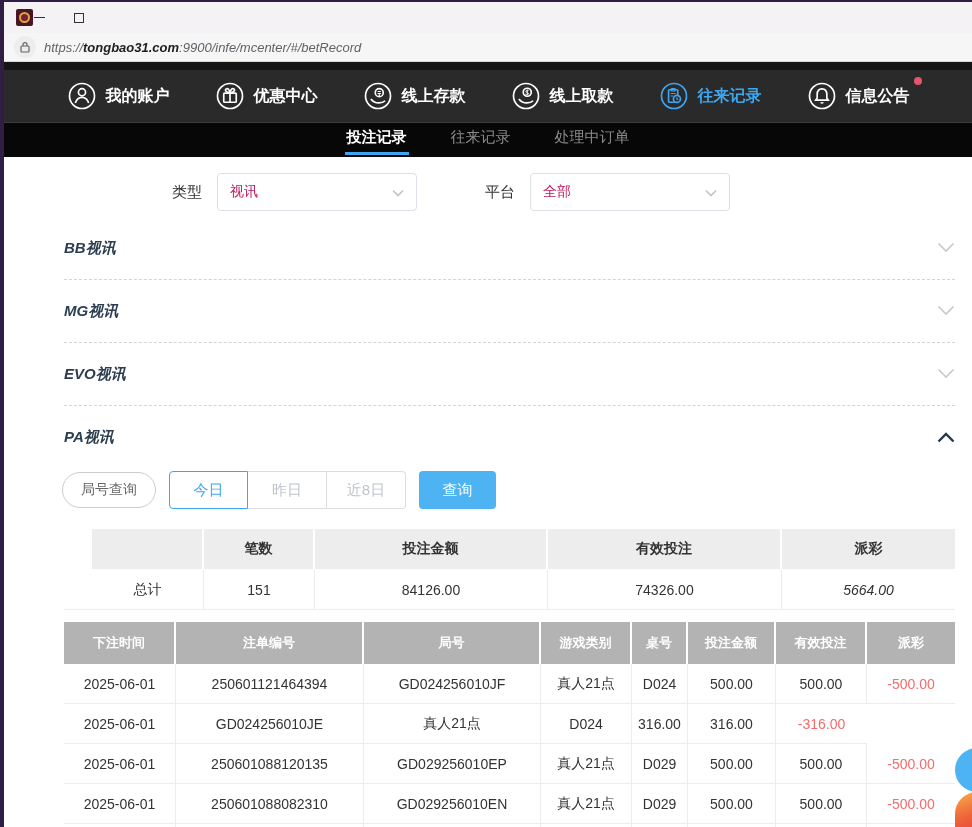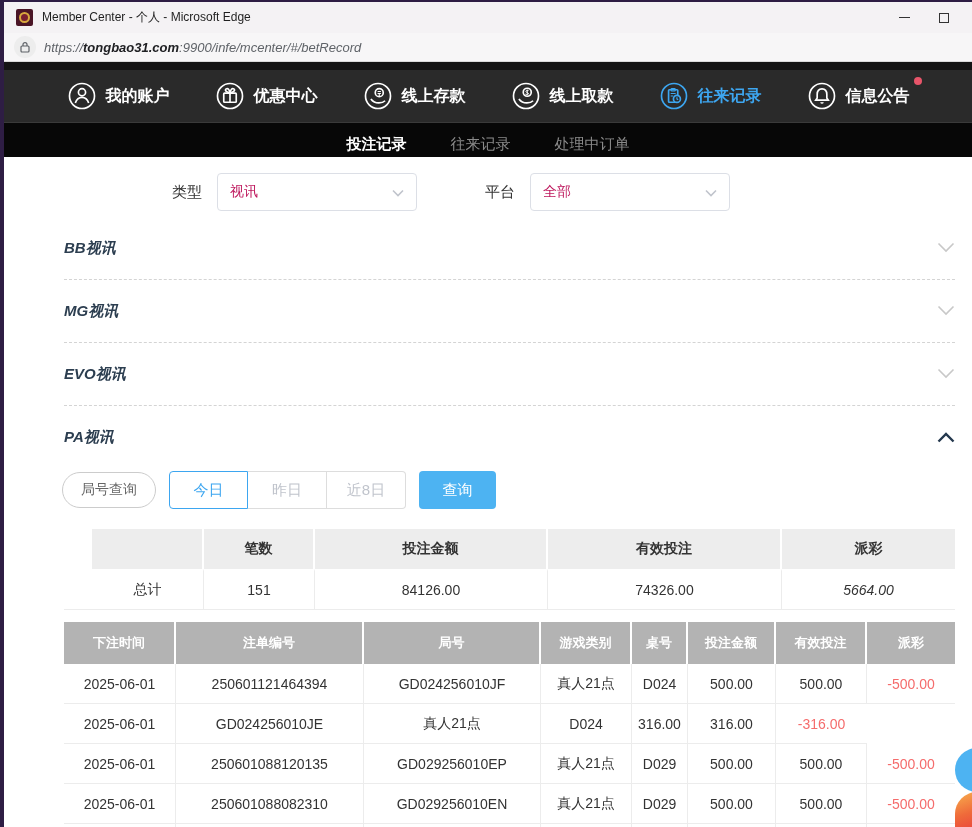--- a/index.html
+++ b/index.html
@@ -23,21 +23,21 @@
   .url-text .domain { color:#202124; font-weight:bold; }
 
   
   .page-topstrip { height:8px; background:#141414; }
   .main-nav { height:53px; background:#2a2a2a; display:flex; align-items:center; justify-content:space-around; padding:0 40px; border-bottom:1px solid #3a3a3a; }
   .nav-item { display:flex; align-items:center; gap:9px; color:#fff; font-size:16px; font-weight:bold; cursor:pointer; position:relative; }
   .nav-item svg { display:block; }
   .nav-item.active { color:#3da6f0; }
   .nav-badge { position:absolute; top:-4px; right:-12px; width:8px; height:8px; border-radius:50%; background:#e8556a; }
 
-  .subnav { height:34px; background:#070707; display:flex; align-items:flex-start; justify-content:center; gap:44px; padding-top:12px; }
+  .subnav { height:34px; background:#070707; display:flex; align-items:flex-start; justify-content:center; gap:44px; padding-top:5px; }
   .tab { font-size:15px; color:#8a8a8a; cursor:pointer; padding-bottom:6px; position:relative; }
   .tab.active { color:#fff; font-weight:bold; }
   .tab.active::after { content:""; position:absolute; left:-2px; right:-2px; bottom:-2px; height:3px; background:#3da6f0; }
 
   
   .content { background:#fff; height:670px; position:relative; }
 
   .filter-row { display:flex; align-items:center; padding:16px 0 0 168px; gap:15px; }
   .filter-label { font-size:15px; color:#333; }
   .select-box { width:200px; height:38px; border:1px solid #dcdfe6; border-radius:4px; display:flex; align-items:center; justify-content:space-between; padding:0 12px; cursor:pointer; background:#fff; }
@@ -85,21 +85,20 @@
 </style>
 </head>
 <body>
 
 <div class="window">
 
   <div class="titlebar">
     <div class="favicon">
         <div class="emblem"></div>
       </div>
-    <div class="win-title">Member Center - 个人 - Microsoft Edge</div>
     <div class="win-controls">
       <div class="win-btn">
           <div class="win-min-glyph"></div>
         </div>
       <div class="win-btn">
           <div class="win-max-glyph"></div>
         </div>
     </div>
   </div>
 

